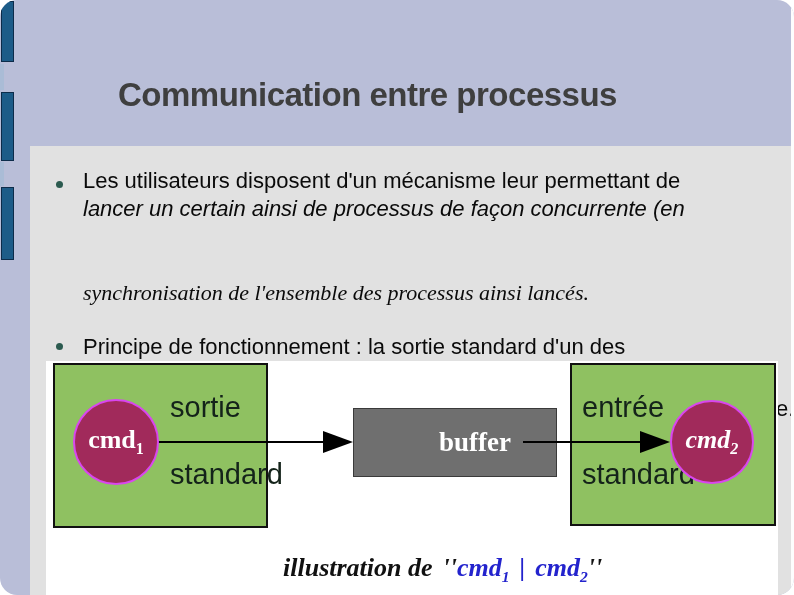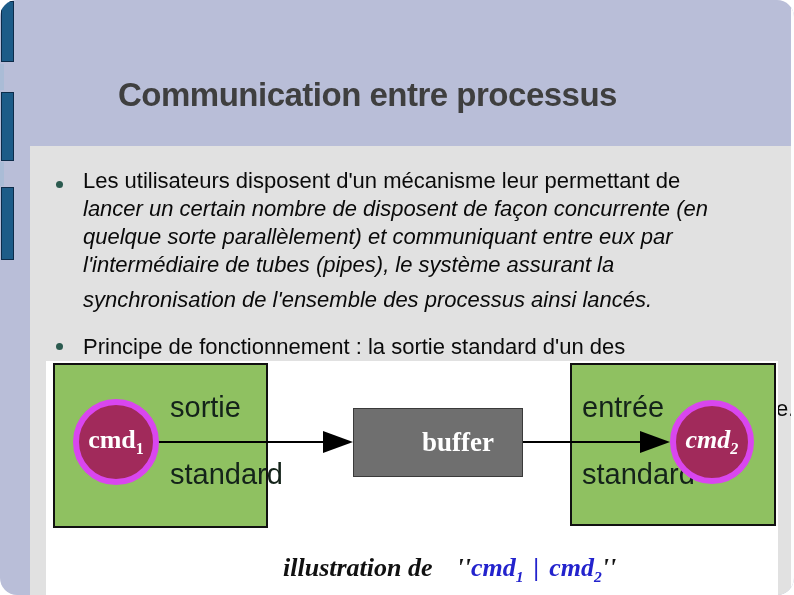--- a/index.html
+++ b/index.html
@@ -53,21 +53,21 @@
   }
   .dot1 { top: 181px; }
   .dot2 { top: 343px; }
 
   .body-line {
     position: absolute; left: 83px;
     font-size: 22px; color: #0a0a0a; white-space: nowrap;
   }
   .italic { font-style: italic; }
   .bl1 { top: 168px; text-align: center; } .bl2 { top: 196px; } .bl3 { top: 224px; }
-  .bl4 { top: 252px; } .bl5 { top: 287px; }
+  .bl4 { top: 252px; } .bl5 { top: 280px; font-family: Liberation Serif, serif; }
   .bl6 { top: 334px; }
 
   .clipped-frag {
     position: absolute; left: 776px; top: 396px;
     font-size: 22px; color: #0a0a0a; z-index: 5;
   }
 
   
   .diagram {
     position: absolute; left: 46px; top: 361px;
@@ -75,40 +75,40 @@
     background: #ffffff; z-index: 10;
   }
   .gbox {
     position: absolute; background: #8fc161; border: 2px solid #111;
   }
   .gbox-left  { left: 7px;   top: 2px; width: 215px; height: 165px; }
   .gbox-right { left: 524px; top: 2px; width: 206px; height: 163px; }
 
   .node {
     position: absolute; border-radius: 50%;
-    background: #a12a5b; border: 6px solid #d946ef;
+    background: #a12a5b; border: 2px solid #d946ef;
     display: flex; align-items: center; justify-content: center;
     font-family: "Liberation Serif", serif; font-weight: bold;
     color: #fff; font-size: 26px;
   }
   .node1 { left: 27px;  top: 38px; width: 86px; height: 86px; }
   .node2 { left: 624px; top: 39px; width: 84px; height: 84px; font-style: italic; }
   .node sub { font-size: 0.62em; }
 
   .dlabel {
     position: absolute; font-family: Liberation Sans, sans-serif;
     font-size: 29px; color: #14231a; white-space: nowrap;
   }
   .lab-sortie    { left: 124px; top: 30px; }
   .lab-std-left  { left: 124px; top: 97px; }
   .lab-entree    { left: 536px; top: 30px; }
   .lab-std-right { left: 536px; top: 97px; }
 
   .buffer {
-    position: absolute; left: 307px; top: 47px; width: 170px; height: 69px;
+    position: absolute; left: 307px; top: 47px; width: 204px; height: 69px;
     background: #6f6f6f; border: 1px solid #3a3a3a;
     display: flex; align-items: center; justify-content: center;
     font-family: "Liberation Serif", serif; font-weight: bold;
     color: #fff; font-size: 27px; padding-left: 40px;
   }
 
   .pline { position: absolute; height: 2px; background: #000; top: 80px; }
   .pline1 { left: 110px; width: 168px; }
   .pline2 { left: 477px; width: 118px; }
   .arrowhead {
@@ -121,43 +121,41 @@
   .ah2 { left: 594px; }
 
   .caption {
     position: absolute; left: 237px; top: 192px;
     font-family: "Liberation Serif", serif;
     font-weight: bold; font-style: italic;
     font-size: 26px; color: #111; white-space: nowrap;
   }
   .caption .blue { color: #2323cd; }
   .caption .pipe { margin: 0 10px; }
-  .caption .pfx { margin-right: 24px; }
+  .caption .pfx { margin-right: 10px; }
   .caption sub { font-size: 0.6em; }
 </style>
 </head>
 <body>
 
 <div class="slide">
 
   <div class="bar bar1"></div>
   <div class="bar bar2"></div>
   <div class="bar bar3"></div>
   <div class="bar-sliver sliver1"></div>
   <div class="bar-sliver sliver2"></div>
 
   <div class="panel"></div>
 
   <div class="title">Communication entre processus</div>
 
   <div class="bullet-dot dot1"></div>
   <div class="body-line bl1">Les utilisateurs disposent d'un mécanisme leur permettant de</div>
-  <div class="body-line bl2 italic">lancer un certain nombre de disposent de façon concurrente (en</div>
-  <div class="body-line bl3 italic">quelque sorte parallèlement) et communiquant entre eux par</div>
-  <div class="body-line bl4 italic">l'intermédiaire de tubes (pipes), le système assurant la</div>
+  <div class="body-line bl2 italic">lancer un certain ainsi de processus de façon concurrente (en</div>
   <div class="body-line bl5 italic">synchronisation de l'ensemble des processus ainsi lancés.</div>
 
   <div class="bullet-dot dot2"></div>
   <div class="body-line bl6">Principe de fonctionnement : la sortie standard d'un des</div>
 
   <div class="clipped-frag">e.</div>
 
   <div class="diagram">
 
     <div class="gbox gbox-left"></div>

